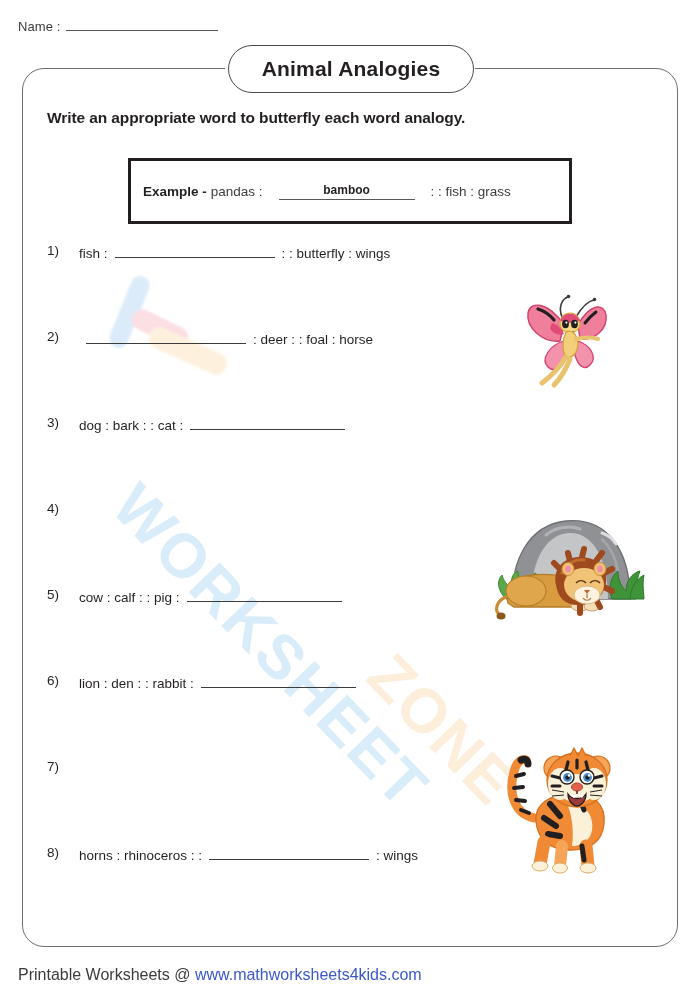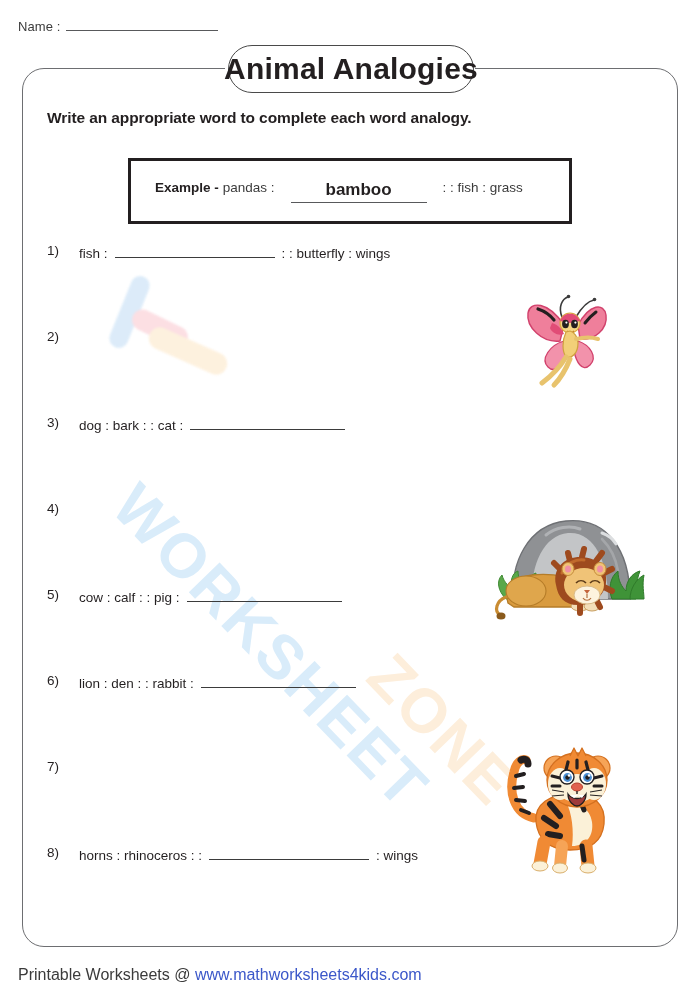--- a/index.html
+++ b/index.html
@@ -69,21 +69,21 @@
     height: 46px;
     border: 1.8px solid #4a4a4a;
     border-radius: 24px;
     background: #ffffff;
     display: flex;
     align-items: center;
     justify-content: center;
     z-index: 7;
   }
   .title-text {
-    font-size: 30px;
+    font-size: 21px;
     font-weight: bold;
     color: #231f20;
     letter-spacing: .2px;
     white-space: nowrap;
   }
 
   
   .instruction {
     position: absolute;
     left: 47px;
@@ -104,38 +104,38 @@
     height: 66px;
     border: 3.5px solid #231f20;
     box-sizing: border-box;
     background: #ffffff;
     display: flex;
     align-items: center;
     z-index: 6;
   }
   .example-inner {
     display: flex;
-    align-items: flex-start;
+    align-items: center;
     font-size: 13.5px;
     color: #3b3b3b;
-    padding-left: 24px;
+    padding-left: 12px;
     white-space: nowrap;
   }
   .example-label {
     font-weight: bold;
     color: #231f20;
     margin-right: 4px;
   }
   .example-left { margin-right: 6px; }
   .example-answer {
     display: inline-block;
     width: 136px;
     text-align: center;
     font-weight: bold;
-    font-size: 17px;
+    font-size: 12px;
     color: #231f20;
     border-bottom: 1.6px solid #58595b;
     padding-bottom: 2px;
     margin: 0 10px;
   }
   .example-right { margin-left: 6px; }
 
   
   .questions {
     position: absolute;
@@ -274,21 +274,21 @@
   <span class="name-blank"></span>
 </div>
 
 <div class="frame"></div>
 <div class="frame-notch"></div>
 
 <div class="title-pill">
   <span class="title-text">Animal Analogies</span>
 </div>
 
-<div class="instruction">Write an appropriate word to complete each word analogy.</div>
+<div class="instruction">Write an appropriate word to butterfly each word analogy.</div>
 
 <div class="example-box">
   <div class="example-inner">
     <span class="example-label">Example -</span>
     <span class="example-left">pandas :</span>
     <span class="example-answer">bamboo</span>
     <span class="example-right">: : fish : grass</span>
   </div>
 </div>
 
@@ -298,20 +298,25 @@
     <span class="q-num">1)</span>
     <span class="q-body">
       <span class="q-seg">fish :</span>
       <span class="q-blank w-160"></span>
       <span class="q-seg">: : butterfly : wings</span>
     </span>
   </div>
 
   <div class="q-row">
     <span class="q-num">2)</span>
+    <span class="q-body">
+      <span class="q-seg"></span>
+      <span class="q-blank w-160"></span>
+      <span class="q-seg">: deer : : foal : horse</span>
+    </span>
   </div>
 
   <div class="q-row">
     <span class="q-num">3)</span>
     <span class="q-body">
       <span class="q-seg">dog :  bark : : cat :</span>
       <span class="q-blank w-155"></span>
       <span class="q-seg"></span>
     </span>
   </div>

